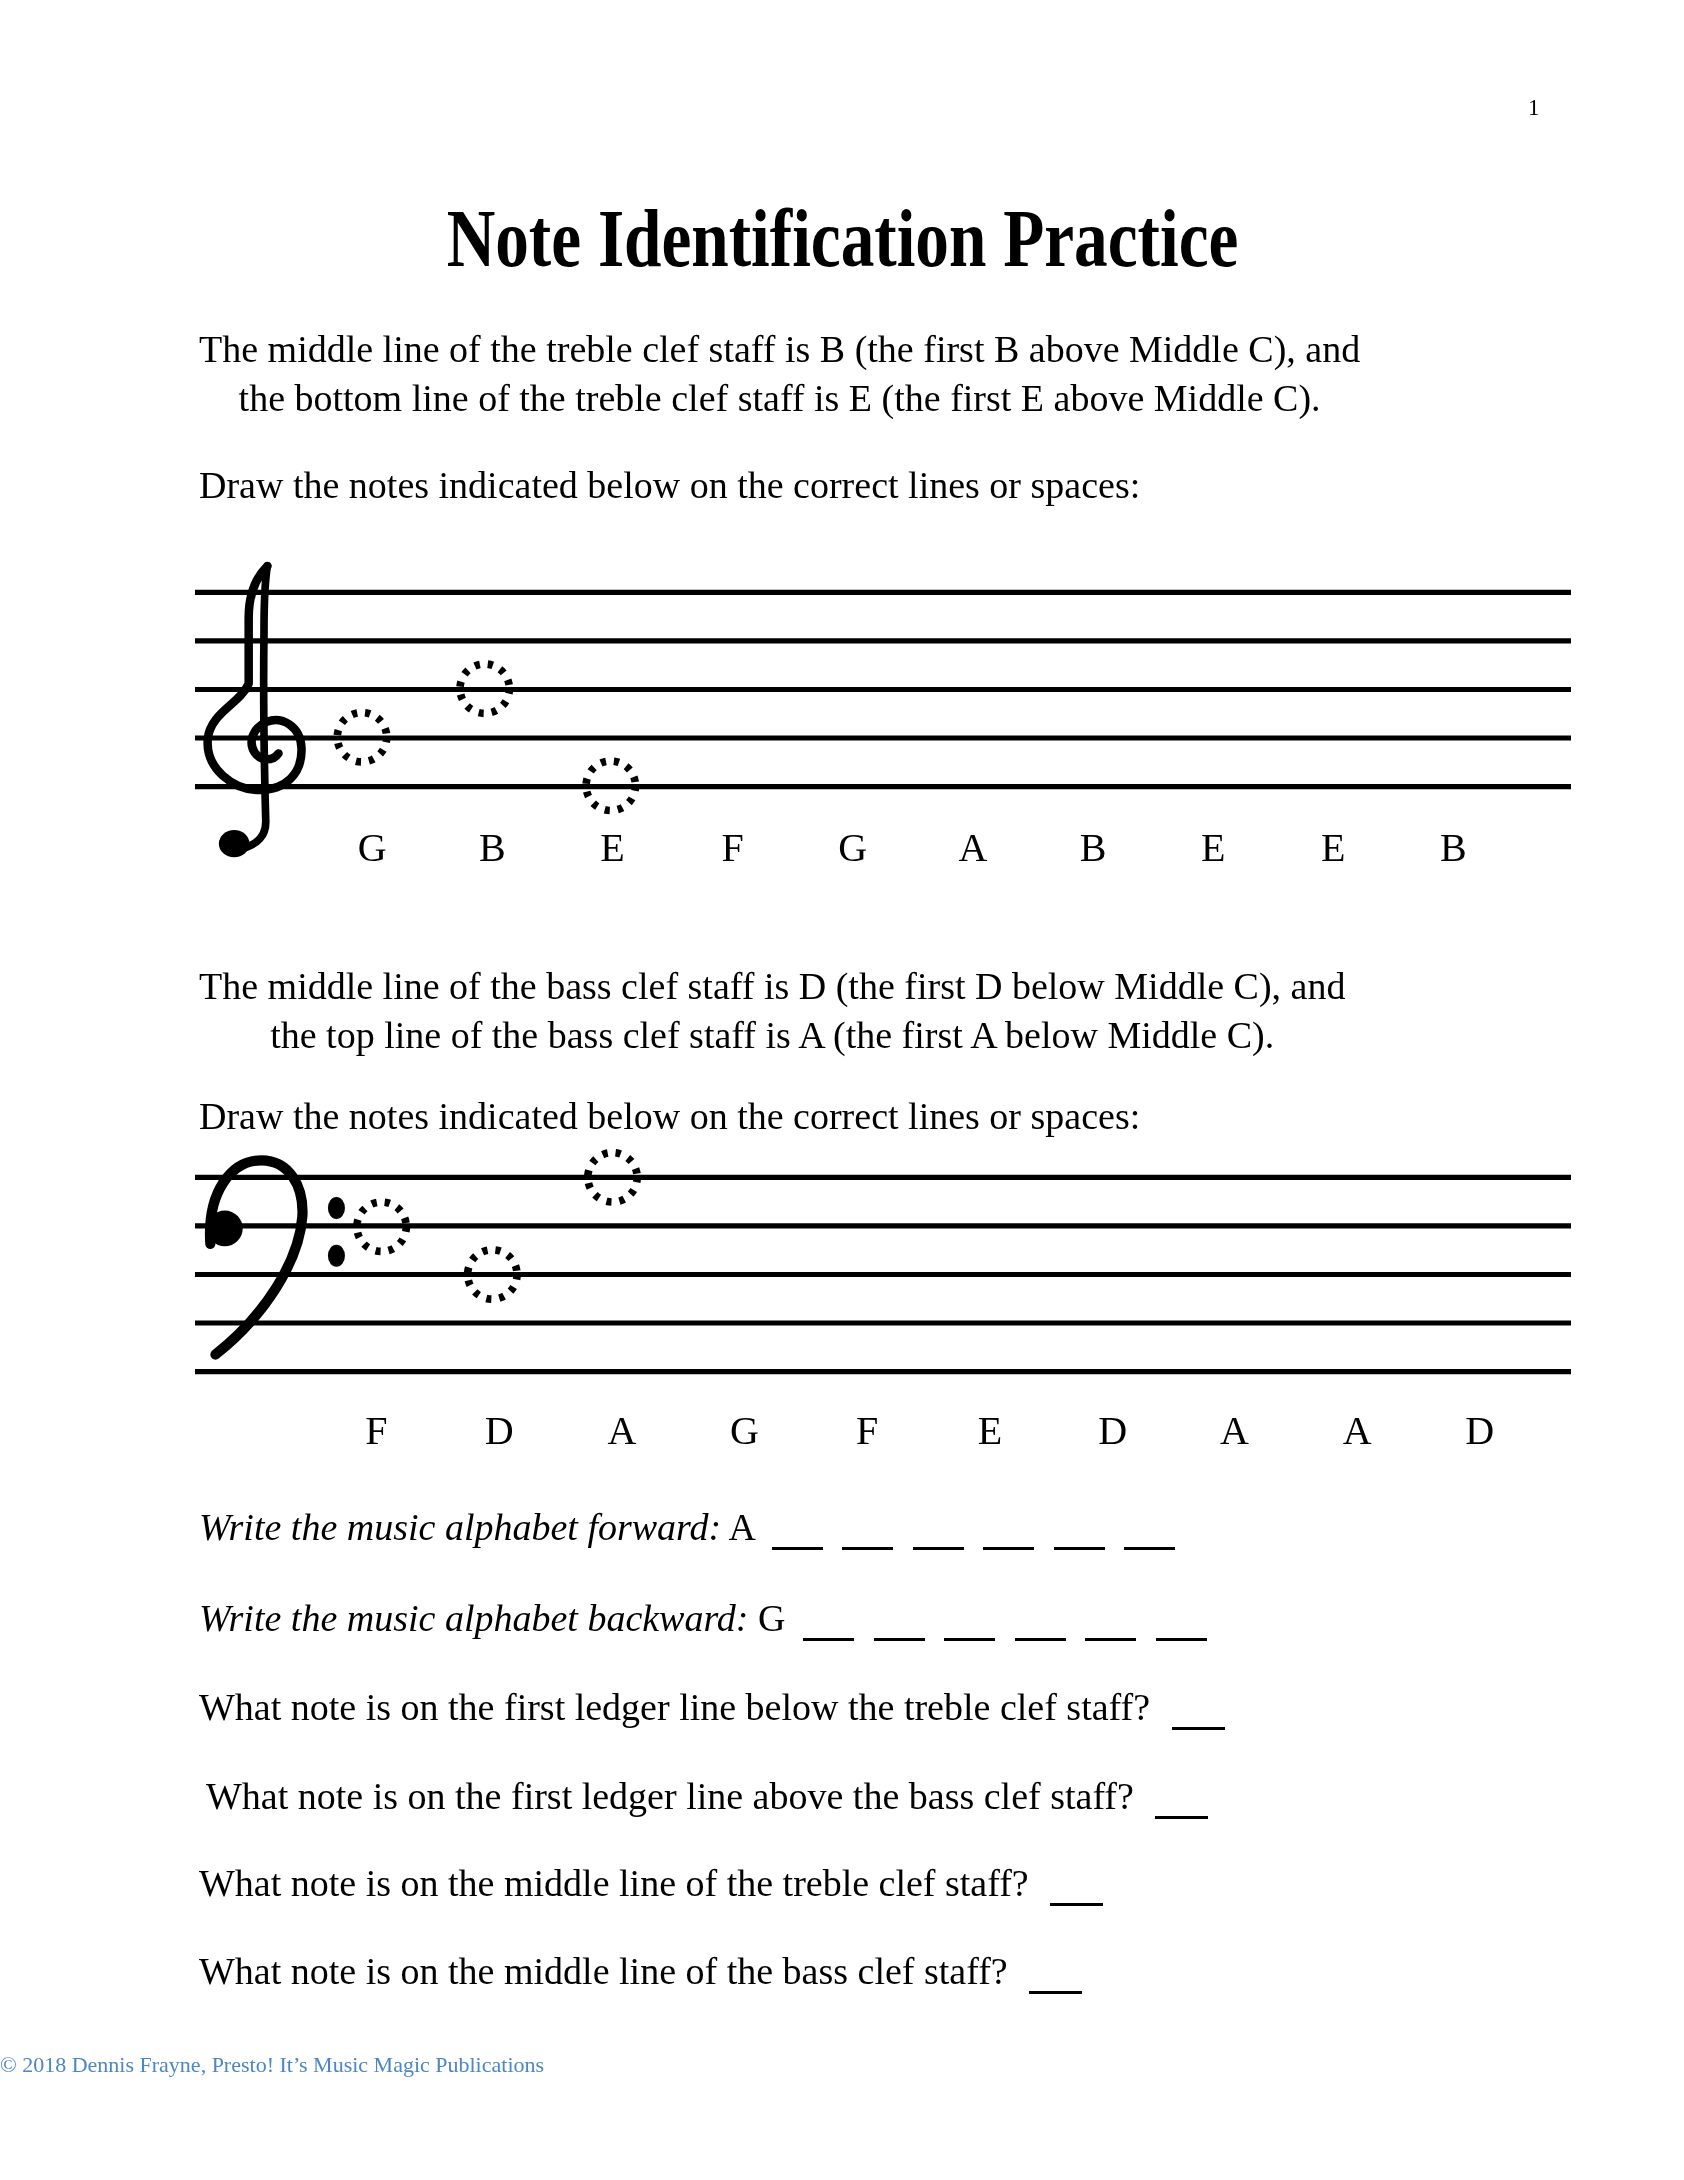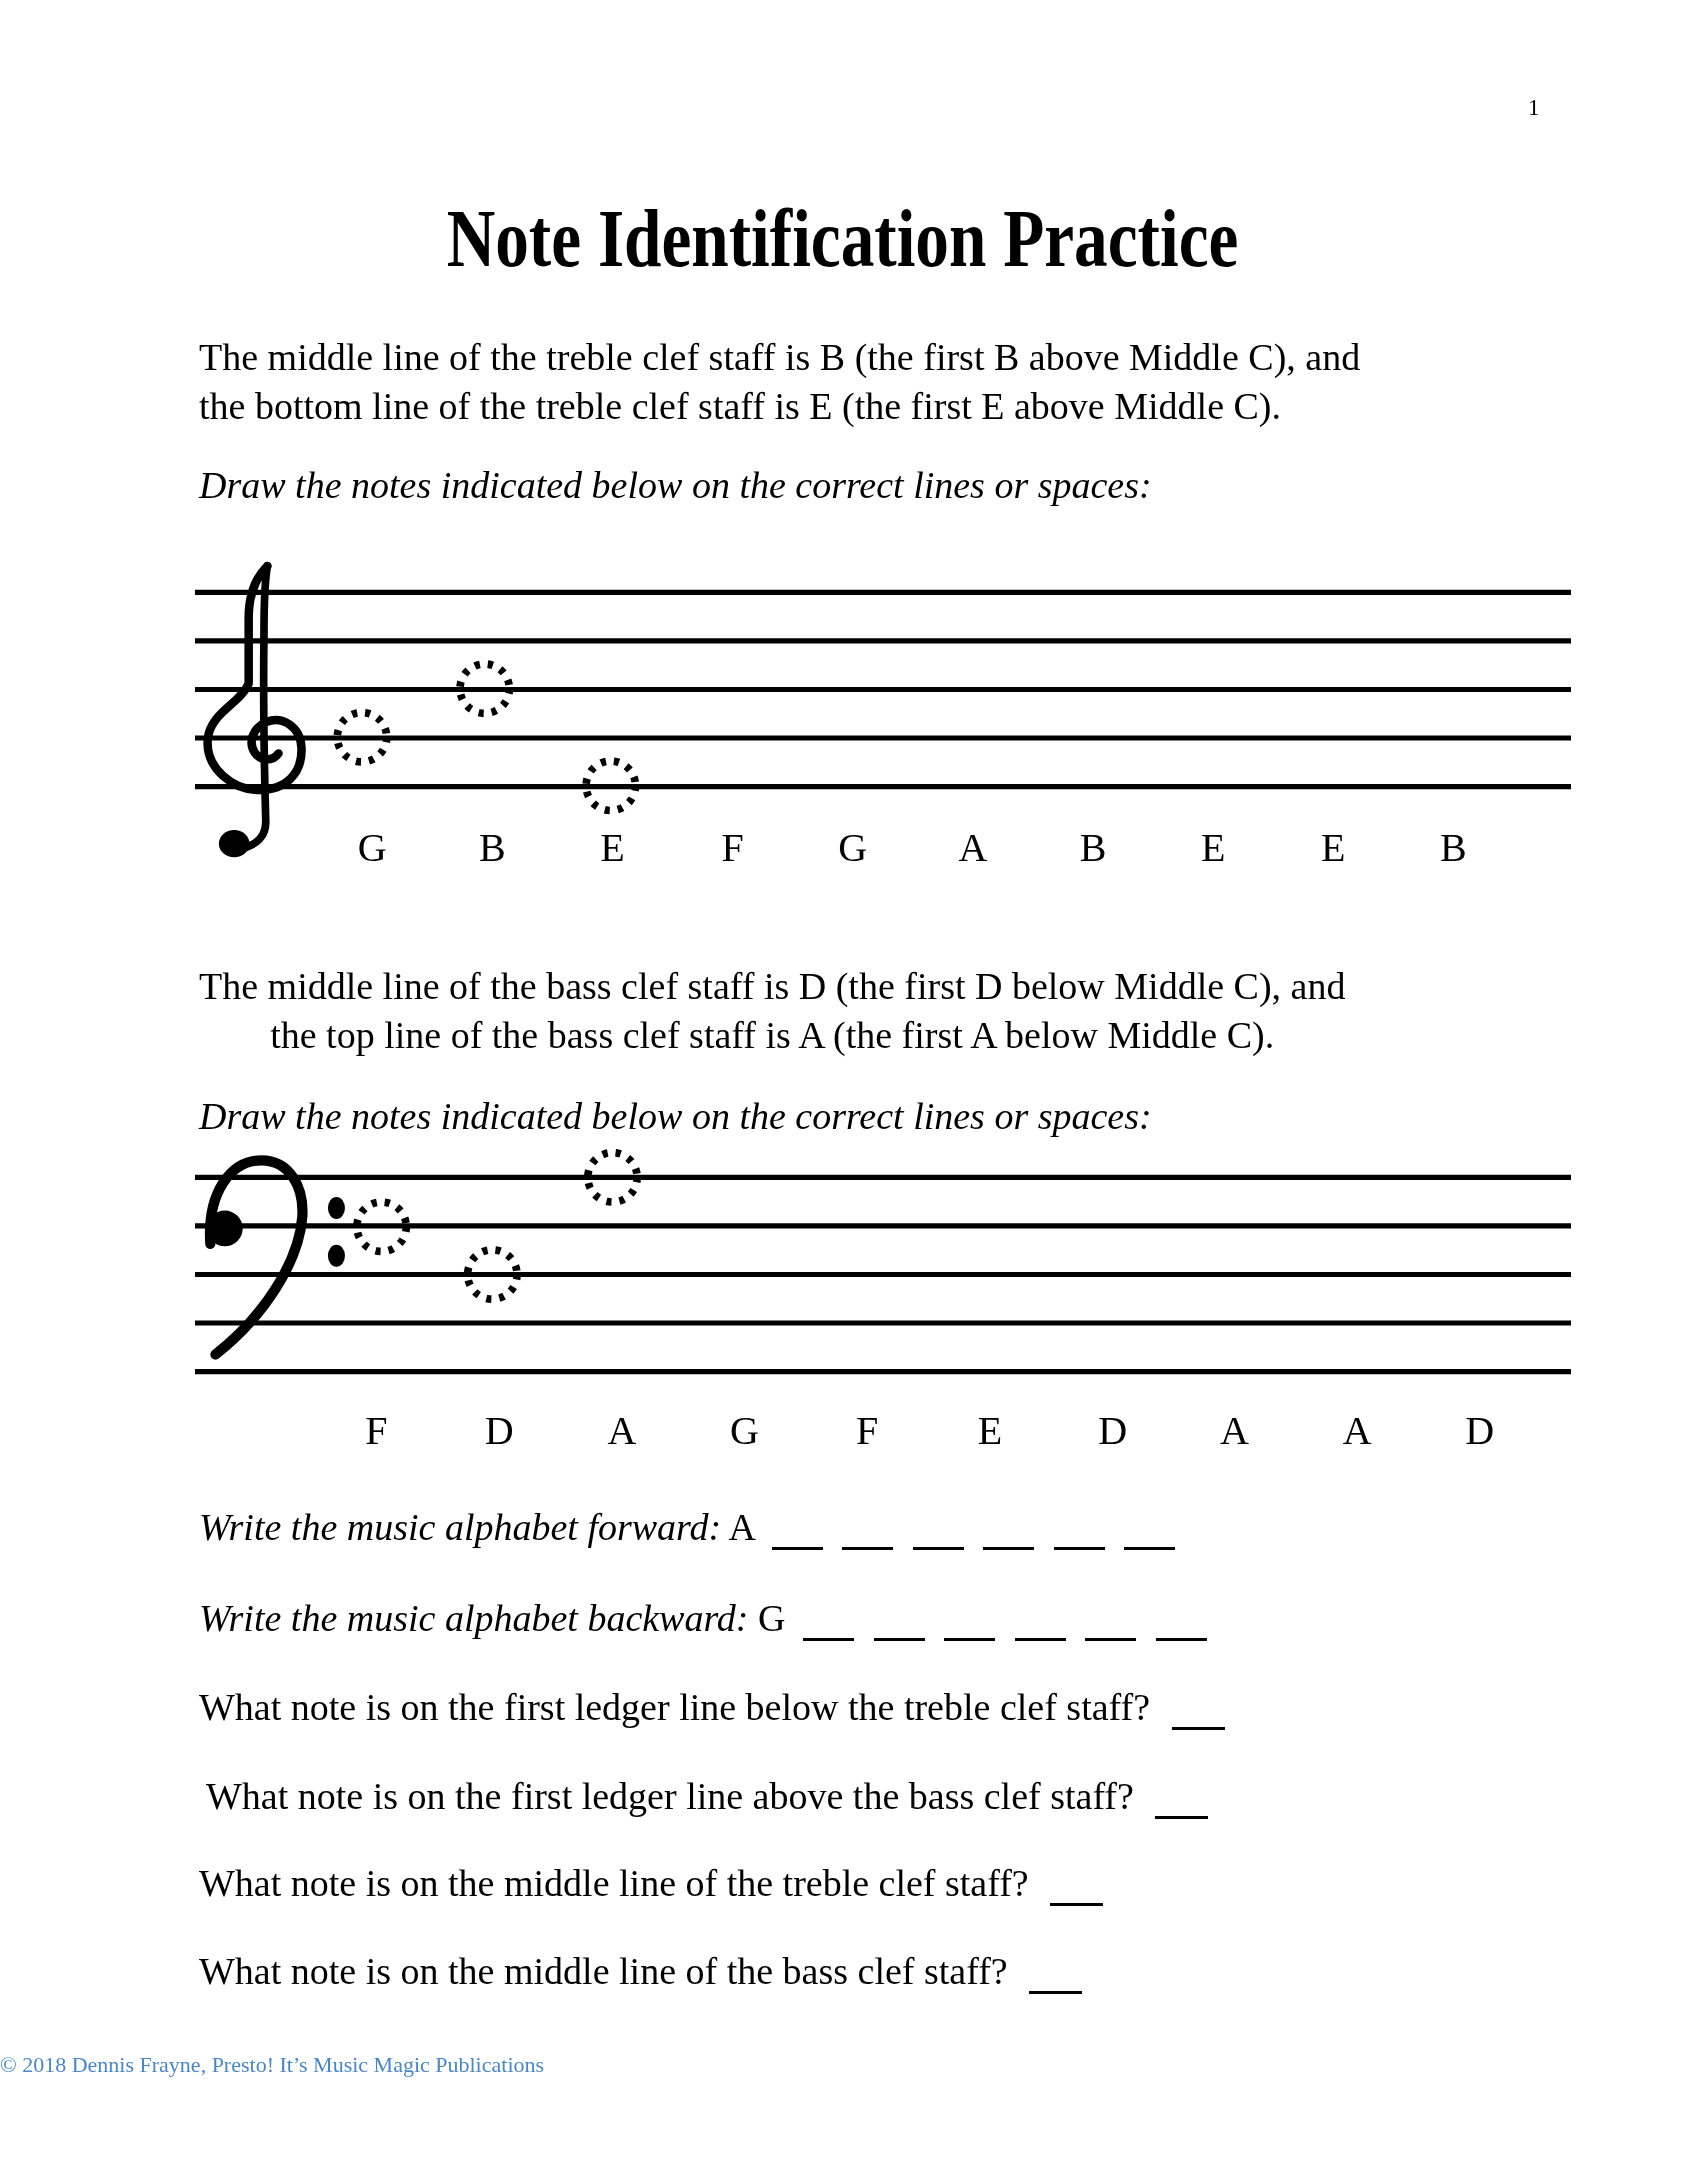--- a/index.html
+++ b/index.html
@@ -15,21 +15,21 @@
   .abs { position:absolute; }
   .pageno { top:95px; left:1528px; font-size:23px; }
   .title {
     top:192px; left:0; width:100%;
     text-align:center;
     font-size:82px; font-weight:bold;
     transform:scaleX(0.82);
     white-space:nowrap;
   }
   .para { left:199px; font-size:38px; line-height:49px; white-space:nowrap; }
-  .instruction { left:199px; font-size:38px; font-style:italic; white-space:nowrap; }
+  .instruction { left:199px; font-size:38px; white-space:nowrap; }
   .staff-svg { left:195px; width:1376px; height:317px; }
   .qrow { left:199px; font-size:38px; line-height:49px; white-space:nowrap; }
   .qrow .it { font-style:italic; }
   .blank {
     display:inline-block;
     width:51px; height:3.4px;
     border-bottom:3.4px solid #000;
     vertical-align:-10.2px;
     margin:0 11px 0 8.5px;
   }
@@ -50,21 +50,21 @@
 </style>
 </head>
 <body>
 
 <div class="page">
 
   <div class="abs pageno">1</div>
 
   <div class="abs title">Note Identification Practice</div>
 
-  <div class="abs para" style="top:333px;">
+  <div class="abs para" style="top:325px;text-align:center;">
     <div>The middle line of the treble clef staff is B (the first B above Middle C), and</div>
     <div>the bottom line of the treble clef staff is E (the first E above Middle C).</div>
   </div>
 
   <div class="abs instruction" style="top:463px;">Draw the notes indicated below on the correct lines or spaces:</div>
 
   <svg class="abs staff-svg" style="top:554px;" viewBox="0 0 1615 372">
     <g>
       <line class="staffline" x1="0" y1="45" x2="1615" y2="45"></line>
       <line class="staffline" x1="0" y1="102" x2="1615" y2="102"></line>

